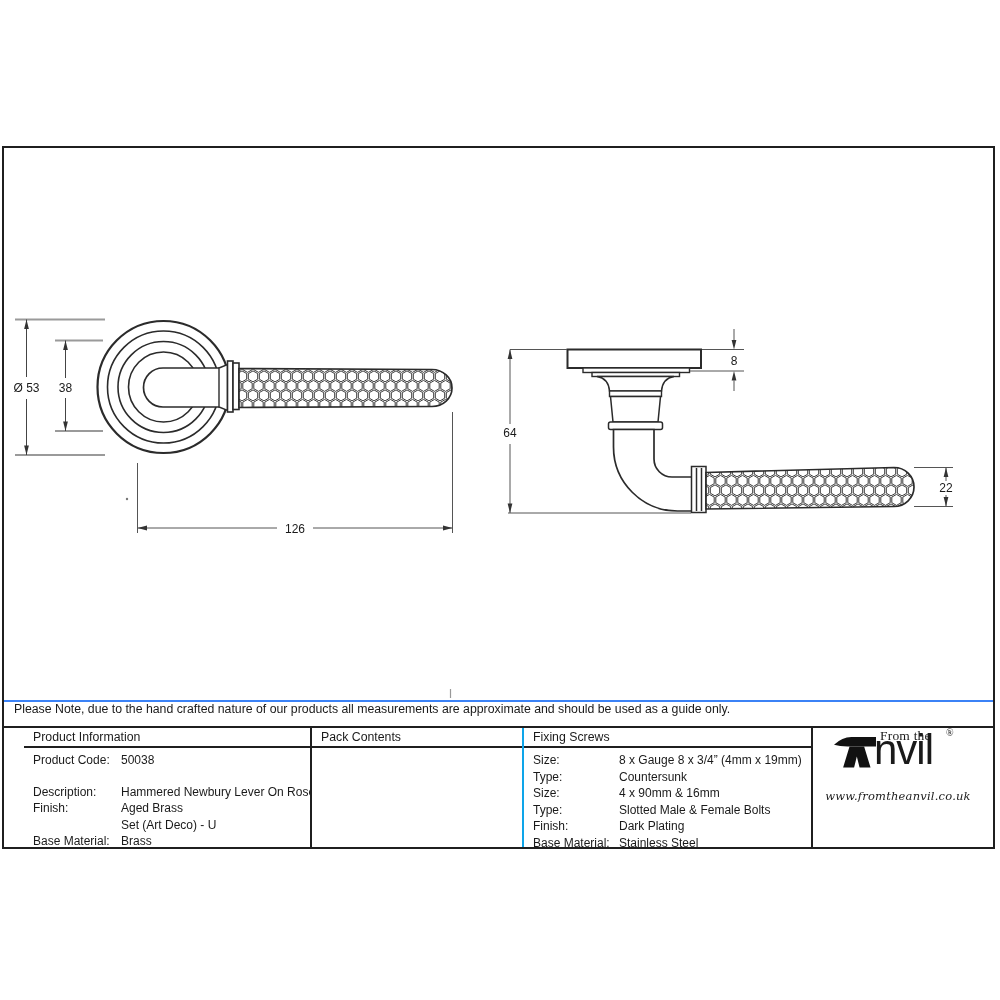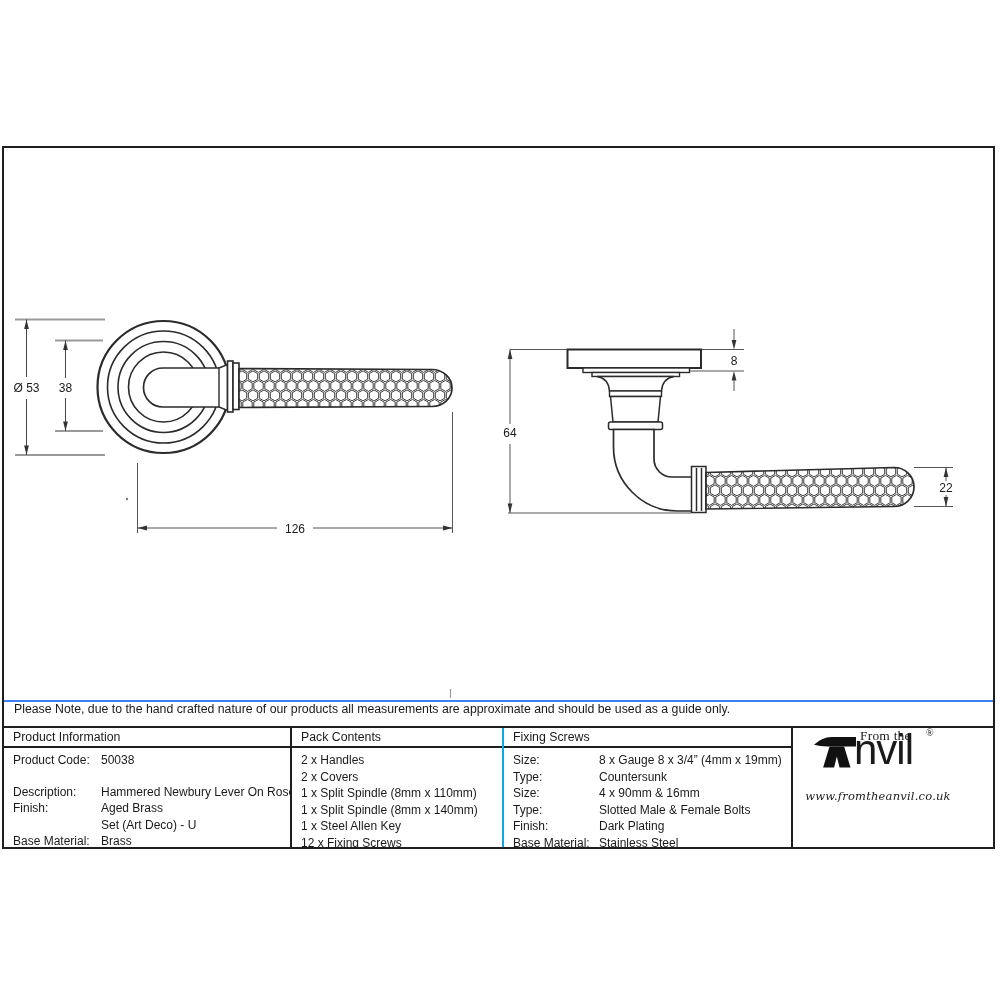--- a/index.html
+++ b/index.html
@@ -11,21 +11,21 @@
   .sheet{
     position:absolute;left:2px;top:146px;width:989px;height:699px;
     border:2px solid #1f1f1f;background:#fff;
   }
   .drawing-svg{position:absolute;left:0;top:0;width:989px;height:552px;display:block;}
   .note-bar{
     position:absolute;top:552px;left:0;right:0;height:24px;
     border-top:2px solid #3b82f6;border-bottom:2px solid #1f1f1f;
     display:flex;padding-left:10px;font-size:12.3px;
   }
-  .table-area{position:absolute;top:580px;left:0;right:0;bottom:0;display:flex;}
+  .table-area{position:absolute;top:580px;left:0;right:0;bottom:0;display:flex;padding-left:20px;}
   .col{box-sizing:border-box;overflow:hidden;}
   .col1{width:286px;}
   .col2{width:212px;border-left:2px solid #1f1f1f;}
   .col3{width:289px;border-left:2px solid #0ea5e9;}
   .col4{width:172px;border-left:2px solid #1f1f1f;display:flex;justify-content:center;}
   .cell-header{
     height:18px;line-height:19px;padding-left:9px;font-size:12.3px;
     border-bottom:2px solid #1f1f1f;
   }
   .cell-body{padding:4px 0 0 9px;font-size:12px;line-height:16.6px;white-space:nowrap;}
@@ -202,28 +202,20 @@
           <span class="k"></span><span class="v">Set (Art Deco) - U</span>
         </div>
         <div class="kv-row">
           <span class="k">Base Material:</span><span class="v">Brass</span>
         </div>
       </div>
     </div>
 
     <div class="col col2">
       <div class="cell-header">Pack Contents</div>
-      <div class="cell-body">
-        <div>2 x Handles</div>
-        <div>2 x Covers</div>
-        <div>1 x Split Spindle (8mm x 110mm)</div>
-        <div>1 x Split Spindle (8mm x 140mm)</div>
-        <div>1 x Steel Allen Key</div>
-        <div>12 x Fixing Screws</div>
-      </div>
     </div>
 
     <div class="col col3">
       <div class="cell-header">Fixing Screws</div>
       <div class="cell-body">
         <div class="kv-row">
           <span class="k">Size:</span><span class="v">8 x Gauge 8 x 3/4” (4mm x 19mm)</span>
         </div>
         <div class="kv-row">
           <span class="k">Type:</span><span class="v">Countersunk</span>

